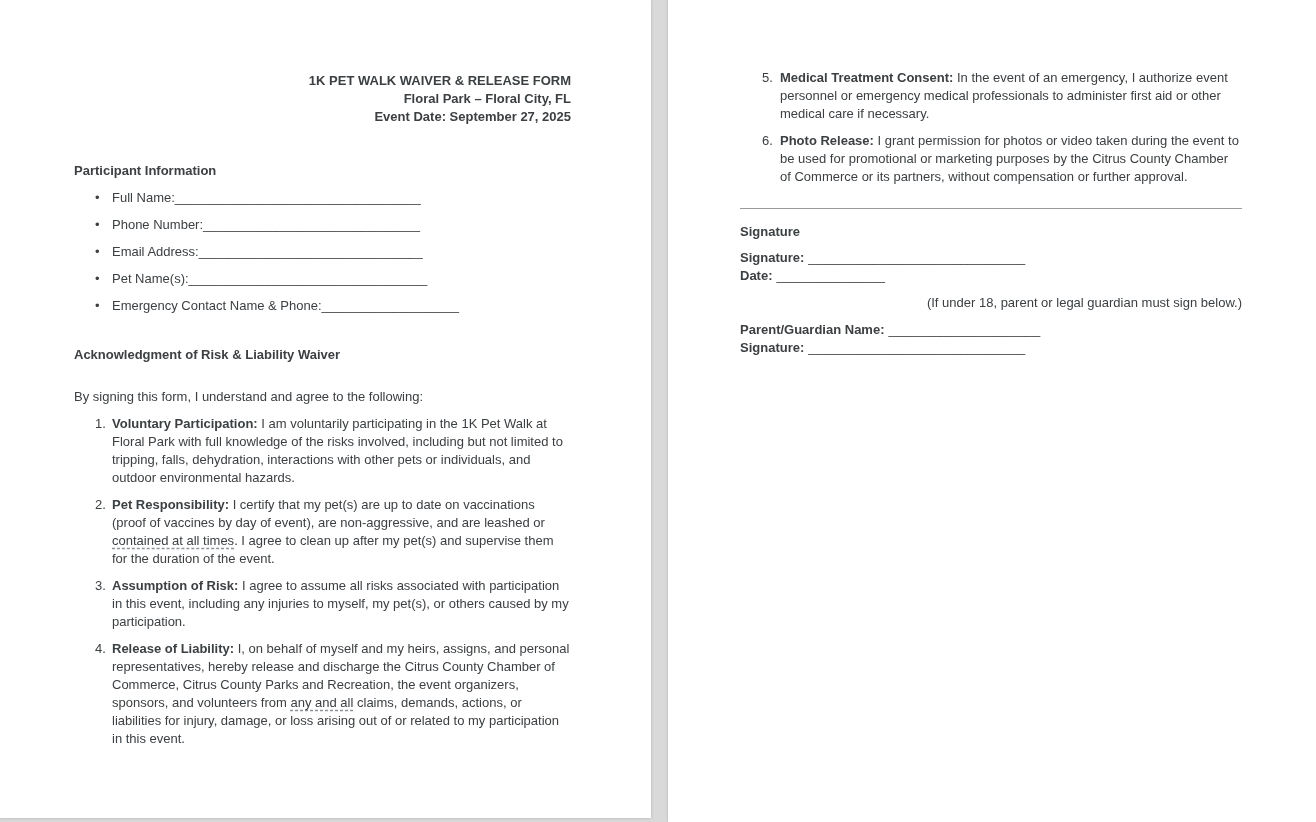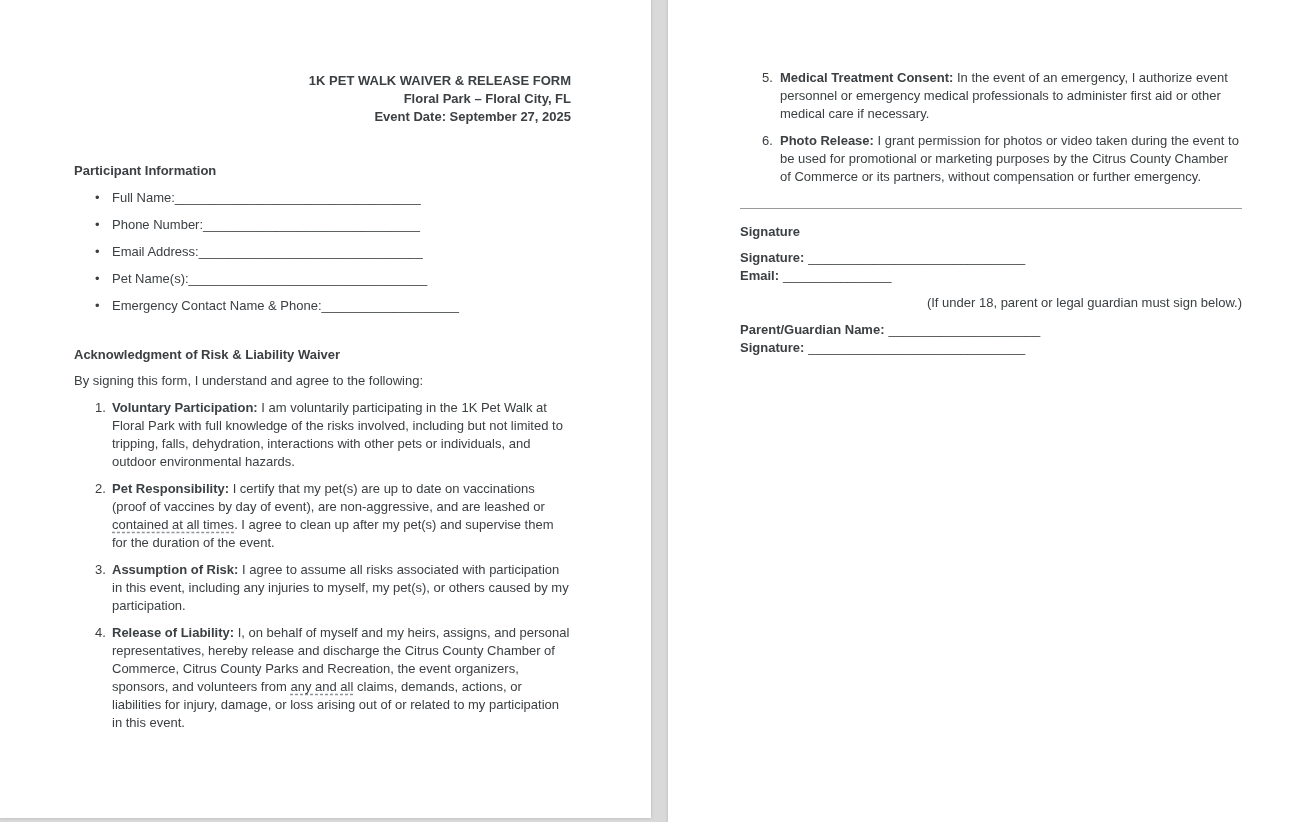--- a/index.html
+++ b/index.html
@@ -24,21 +24,21 @@
 
   .page-1 .content { padding: 72px 80px 0 74px; }
   .page-2 .content { padding: 69px 74px 0 72px; }
 
   .doc-header { text-align: right; font-weight: 700; }
   .doc-header div { line-height: 18px; }
 
   .section-heading { font-weight: 700; }
   .participant-heading { margin-top: 36px; }
   .waiver-heading { margin-top: 31px; }
-  .waiver-intro { margin-top: 8px; }
+  .waiver-intro { margin-top: 24px; }
 
   .field-list { margin-top: 9px; }
   .field-row { display: flex; padding-left: 21px; margin-bottom: 9px; }
   .bullet { width: 17px; flex: none; }
   .field-label { font-weight: 400; white-space: pre; }
   .blank-line { white-space: pre; }
 
   .num-list { margin-top: 9px; }
   .list-item { display: flex; padding-left: 21px; margin-bottom: 9px; }
   .page-2 .list-item { padding-left: 22px; }
@@ -131,31 +131,31 @@
 <div class="page page-2">
   <div class="content">
 
     <div class="num-list" style="margin-top:0;">
       <div class="list-item">
           <span class="item-num">5.</span>
           <span class="item-text"><b>Medical Treatment Consent:</b><span> In the event of an emergency, I authorize event personnel or emergency medical professionals to administer first aid or other medical care if necessary.</span></span>
         </div>
       <div class="list-item">
           <span class="item-num">6.</span>
-          <span class="item-text"><b>Photo Release:</b><span> I grant permission for photos or video taken during the event to be used for promotional or marketing purposes by the Citrus County Chamber of Commerce or its partners, without compensation or further emergency.</span></span>
+          <span class="item-text"><b>Photo Release:</b><span> I grant permission for photos or video taken during the event to be used for promotional or marketing purposes by the Citrus County Chamber of Commerce or its partners, without compensation or further approval.</span></span>
         </div>
     </div>
 
     <div class="divider"></div>
 
     <div class="section-heading signature-heading">Signature</div>
 
     <div class="sig-block">
       <div class="sig-row"><b>Signature:</b><span class="blank-line">______________________________</span></div>
-      <div class="sig-row"><b>Email:</b><span class="blank-line">_______________</span></div>
+      <div class="sig-row"><b>Date:</b><span class="blank-line">_______________</span></div>
     </div>
 
     <div class="minor-note">(If under 18, parent or legal guardian must sign below.)</div>
 
     <div class="guardian-block">
       <div class="sig-row"><b>Parent/Guardian Name:</b><span class="blank-line">_____________________</span></div>
       <div class="sig-row"><b>Signature:</b><span class="blank-line">______________________________</span></div>
     </div>
 
   </div>

